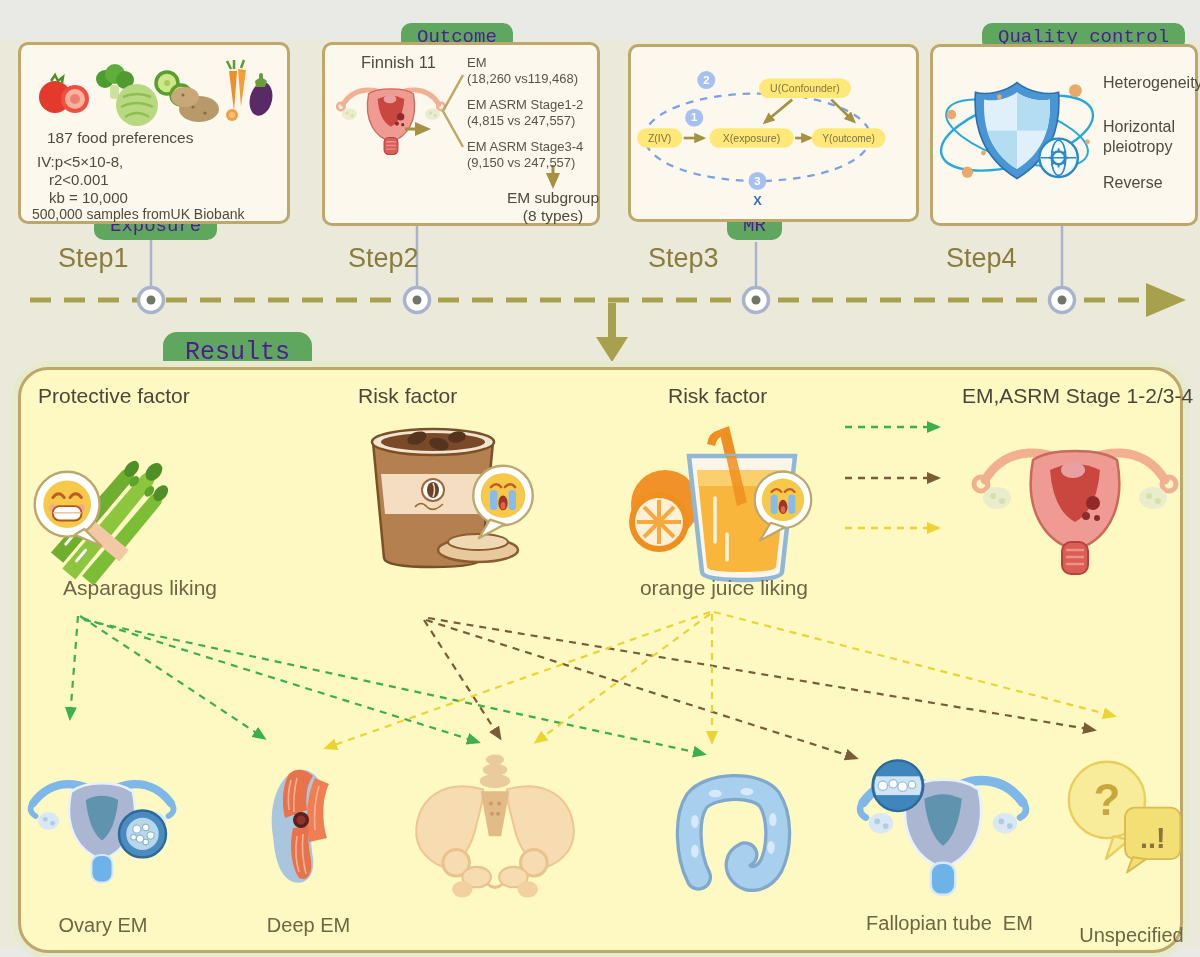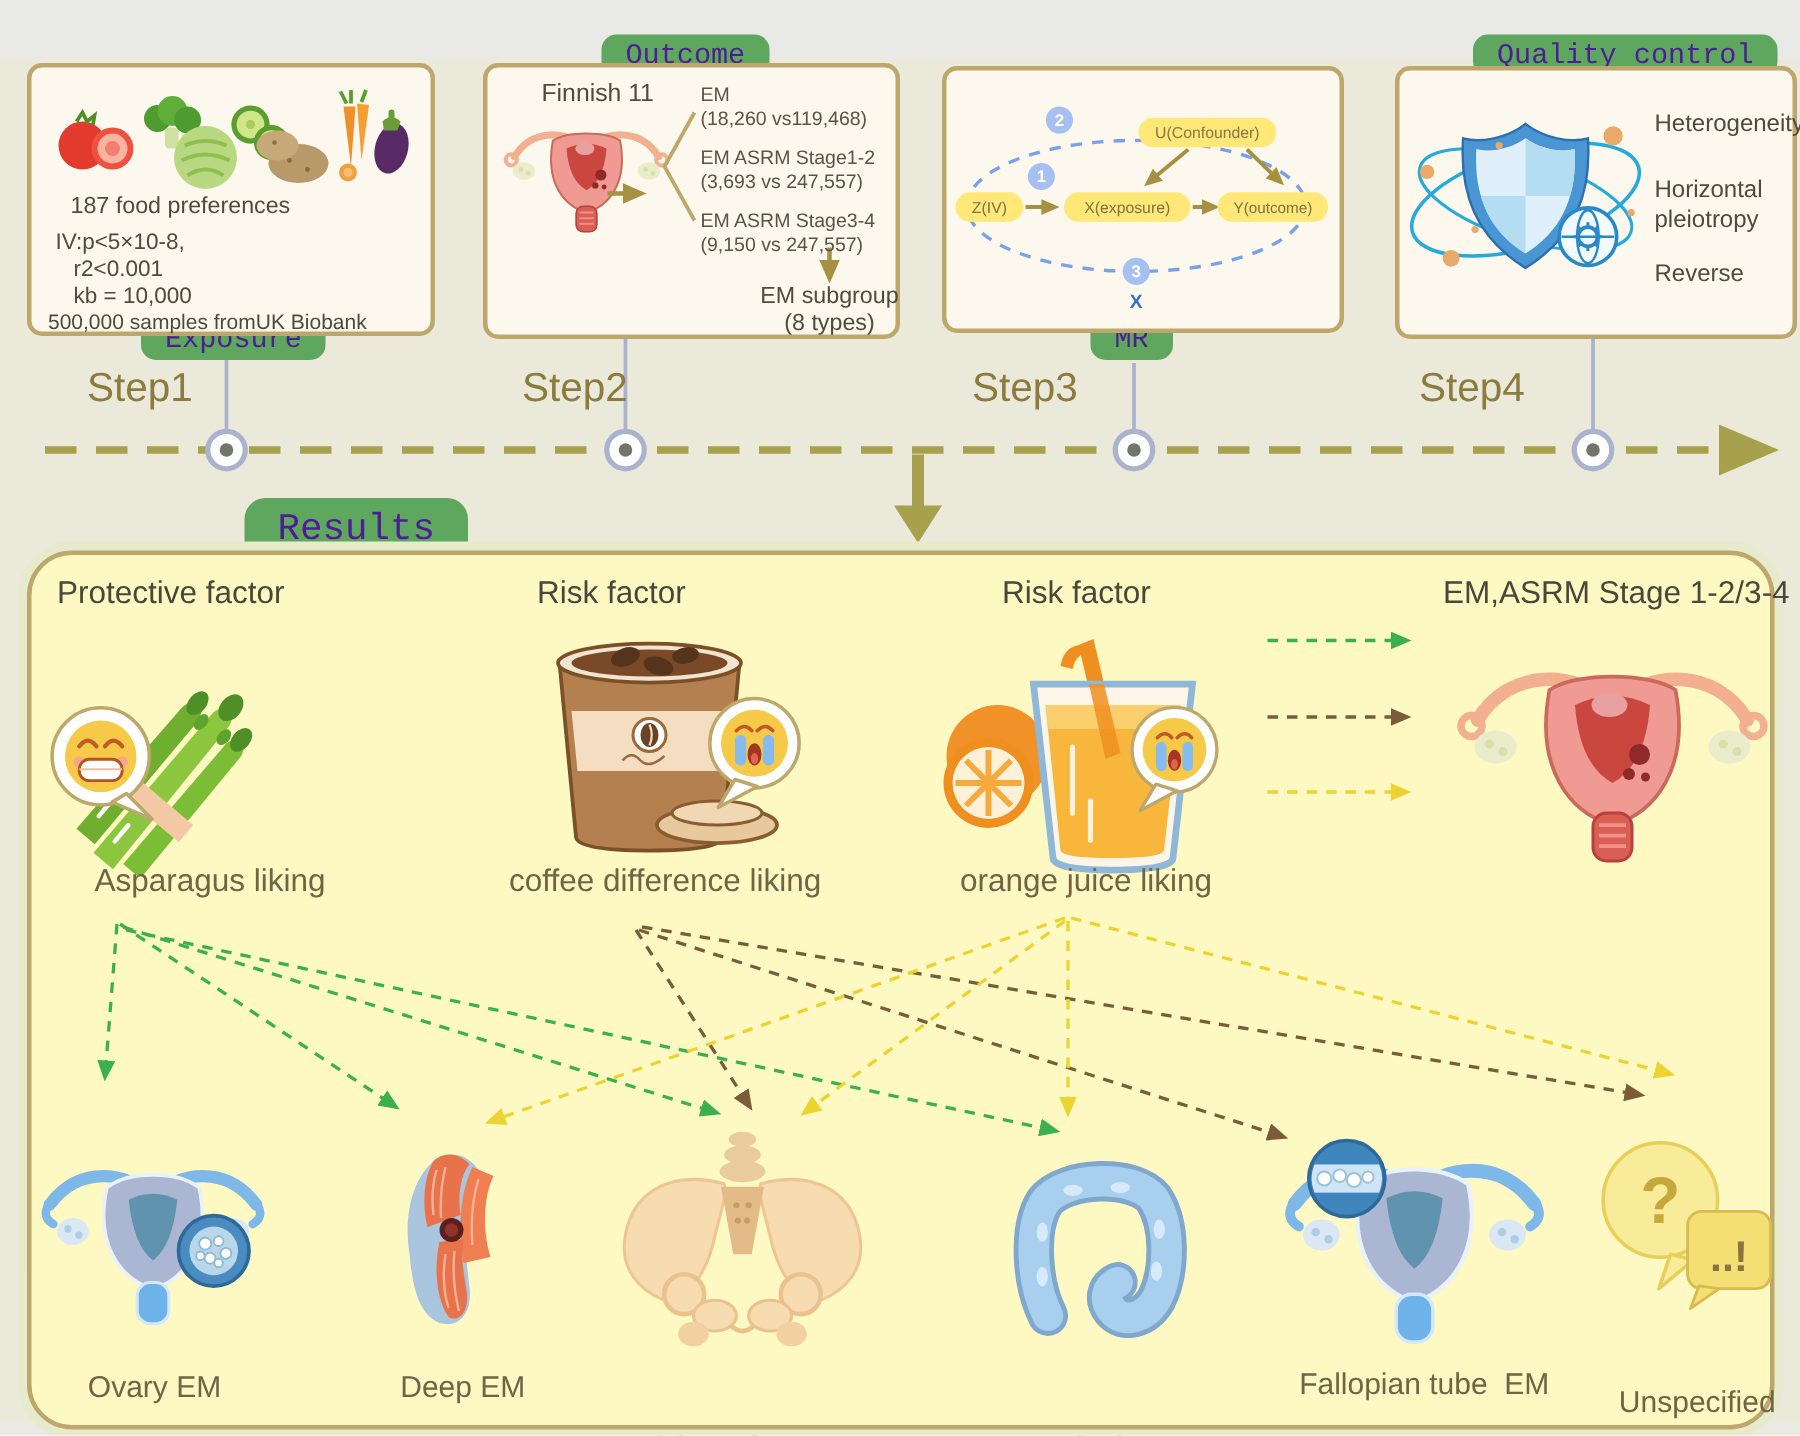--- a/index.html
+++ b/index.html
@@ -3,21 +3,21 @@
 <meta charset="utf-8">
 <style>
   html,body{margin:0;padding:0;}
   .canvas{position:relative;width:1200px;height:957px;background:#e9e9e5;overflow:hidden;
           font-family:"Liberation Sans",sans-serif;color:#4a463a;}
   .stage{position:absolute;left:0;top:40px;width:1200px;height:908px;background:#ebe9da;}
   .ovl{position:absolute;left:0;top:0;pointer-events:none;}
   .panel{position:absolute;background:#fcf8ee;border:3px solid #bda76a;border-radius:10px;z-index:2;}
   .p1{left:18px;top:42px;width:266px;height:176px;}
   .p2{left:322px;top:42px;width:272px;height:178px;}
-  .p3{left:628px;top:44px;width:262px;height:172px;}
+  .p3{left:628px;top:44px;width:262px;height:172px;padding-left:23px;}
   .p4{left:930px;top:44px;width:262px;height:176px;}
   .tag{position:absolute;z-index:1;background:#5fa75f;color:#4c1d95;font-size:19px;
        padding:3px 16px;border-radius:10px;text-align:center;white-space:nowrap;font-family:Liberation Mono, monospace;}
   .tag-results{font-size:25px;padding:6px 22px;border-radius:14px 14px 12px 12px;}
   .step{position:absolute;color:#8b7c3d;font-size:27px;z-index:3;}
   .results{position:absolute;left:18px;top:367px;width:1159px;height:580px;z-index:2;
            background:#fef9c3;border:3px solid #bda76a;border-radius:30px;
            box-shadow:0 0 0 6px #e7ebcd;}
   .abs{position:absolute;}
   .h{position:absolute;font-size:21px;color:#4a463a;white-space:nowrap;}
@@ -189,21 +189,21 @@
     <svg class="abs" style="left:0;top:0" width="272" height="178">
       <use href="#uterusP" x="2" y="26" width="128" height="86"></use>
       <path d="M80,84 L102,84" stroke="#a59140" stroke-width="3" marker-end="url(#mOlive)"></path>
       <path d="M138,30 L118,66 L138,102" stroke="#bda76a" stroke-width="2.5" fill="none"></path>
       <path d="M228,120 L228,140" stroke="#a59140" stroke-width="3" marker-end="url(#mOlive)"></path>
     </svg>
     <div class="t1" style="left:36px;top:8px;font-size:16.5px">Finnish 11</div>
     <div class="t1 small" style="left:142px;top:10px">EM</div>
     <div class="t1 small" style="left:142px;top:26px">(18,260 vs119,468)</div>
     <div class="t1 small" style="left:142px;top:52px">EM ASRM Stage1-2</div>
-    <div class="t1 small" style="left:142px;top:68px">(3,693 vs  247,557)</div>
+    <div class="t1 small" style="left:142px;top:68px">(4,815 vs  247,557)</div>
     <div class="t1 small" style="left:142px;top:94px">EM ASRM Stage3-4</div>
     <div class="t1 small" style="left:142px;top:110px">(9,150 vs  247,557)</div>
     <div class="t1 ctr" style="left:158px;top:144px;width:140px;font-size:15.5px">EM subgroup</div>
     <div class="t1 ctr" style="left:158px;top:162px;width:140px;font-size:15.5px">(8 types)</div>
   </div>
 
   <div class="panel p3">
     <svg width="256" height="166" viewBox="0 0 340 210" style="position:absolute;left:0;top:2px">
       <ellipse cx="168" cy="112" rx="150" ry="58" stroke="#7aa0ea" stroke-width="3" stroke-dasharray="10 9" fill="none"></ellipse>
       <path d="M70,113 L96,113" stroke="#a59140" stroke-width="3.5" marker-end="url(#mOlive)"></path>
@@ -305,21 +305,20 @@
       <ellipse cx="96" cy="30" rx="10" ry="6" fill="#54341c" transform="rotate(15 96 30)"></ellipse>
       <ellipse cx="114" cy="23" rx="9" ry="5.5" fill="#54341c" transform="rotate(-10 114 23)"></ellipse>
       <circle cx="90" cy="76" r="11" fill="#fff" stroke="#9a6a3a" stroke-width="2"></circle>
       <ellipse cx="90" cy="76" rx="6" ry="8" fill="#6a4226"></ellipse>
         <path d="M90,69 q3,7 0,14" stroke="#f5ddc2" stroke-width="1.5" fill="none"></path>
       <path d="M72,93 q6,-7 12,0 q6,6 16,-3" stroke="#9a6a3a" stroke-width="1.6" fill="none"></path>
       <ellipse cx="135" cy="136" rx="40" ry="12" fill="#e8c99e" stroke="#8a5c30" stroke-width="2.5"></ellipse>
       <ellipse cx="135" cy="128" rx="30" ry="8" fill="#f0d8b4" stroke="#8a5c30" stroke-width="2"></ellipse>
       <use href="#bubbleCry" x="122" y="48" width="76" height="80"></use>
     </svg>
-    <div class="flabel" style="left:305px;top:206px;width:235px">coffee difference liking</div>
 
     <svg class="abs" style="left:602px;top:42px" width="200" height="176" viewBox="0 0 200 176">
       <circle cx="42" cy="92" r="34" fill="#f09228"></circle>
       <circle cx="36" cy="110" r="30" fill="#ef8f1f"></circle>
       <circle cx="36" cy="110" r="24" fill="#fff0d8"></circle>
       <g stroke="#f6a93c" stroke-width="4">
           <path d="M36,88 v44 M14,110 h44 M21,95 l30,30 M51,95 l-30,30"></path>
         </g>
       <path d="M96,18 L106,14 L124,90 L114,94 Z" fill="#ef8f1f"></path>
       <path d="M96,18 q-10,2 -12,14 l8,2 q2,-9 8,-10 Z" fill="#ef8f1f"></path>

